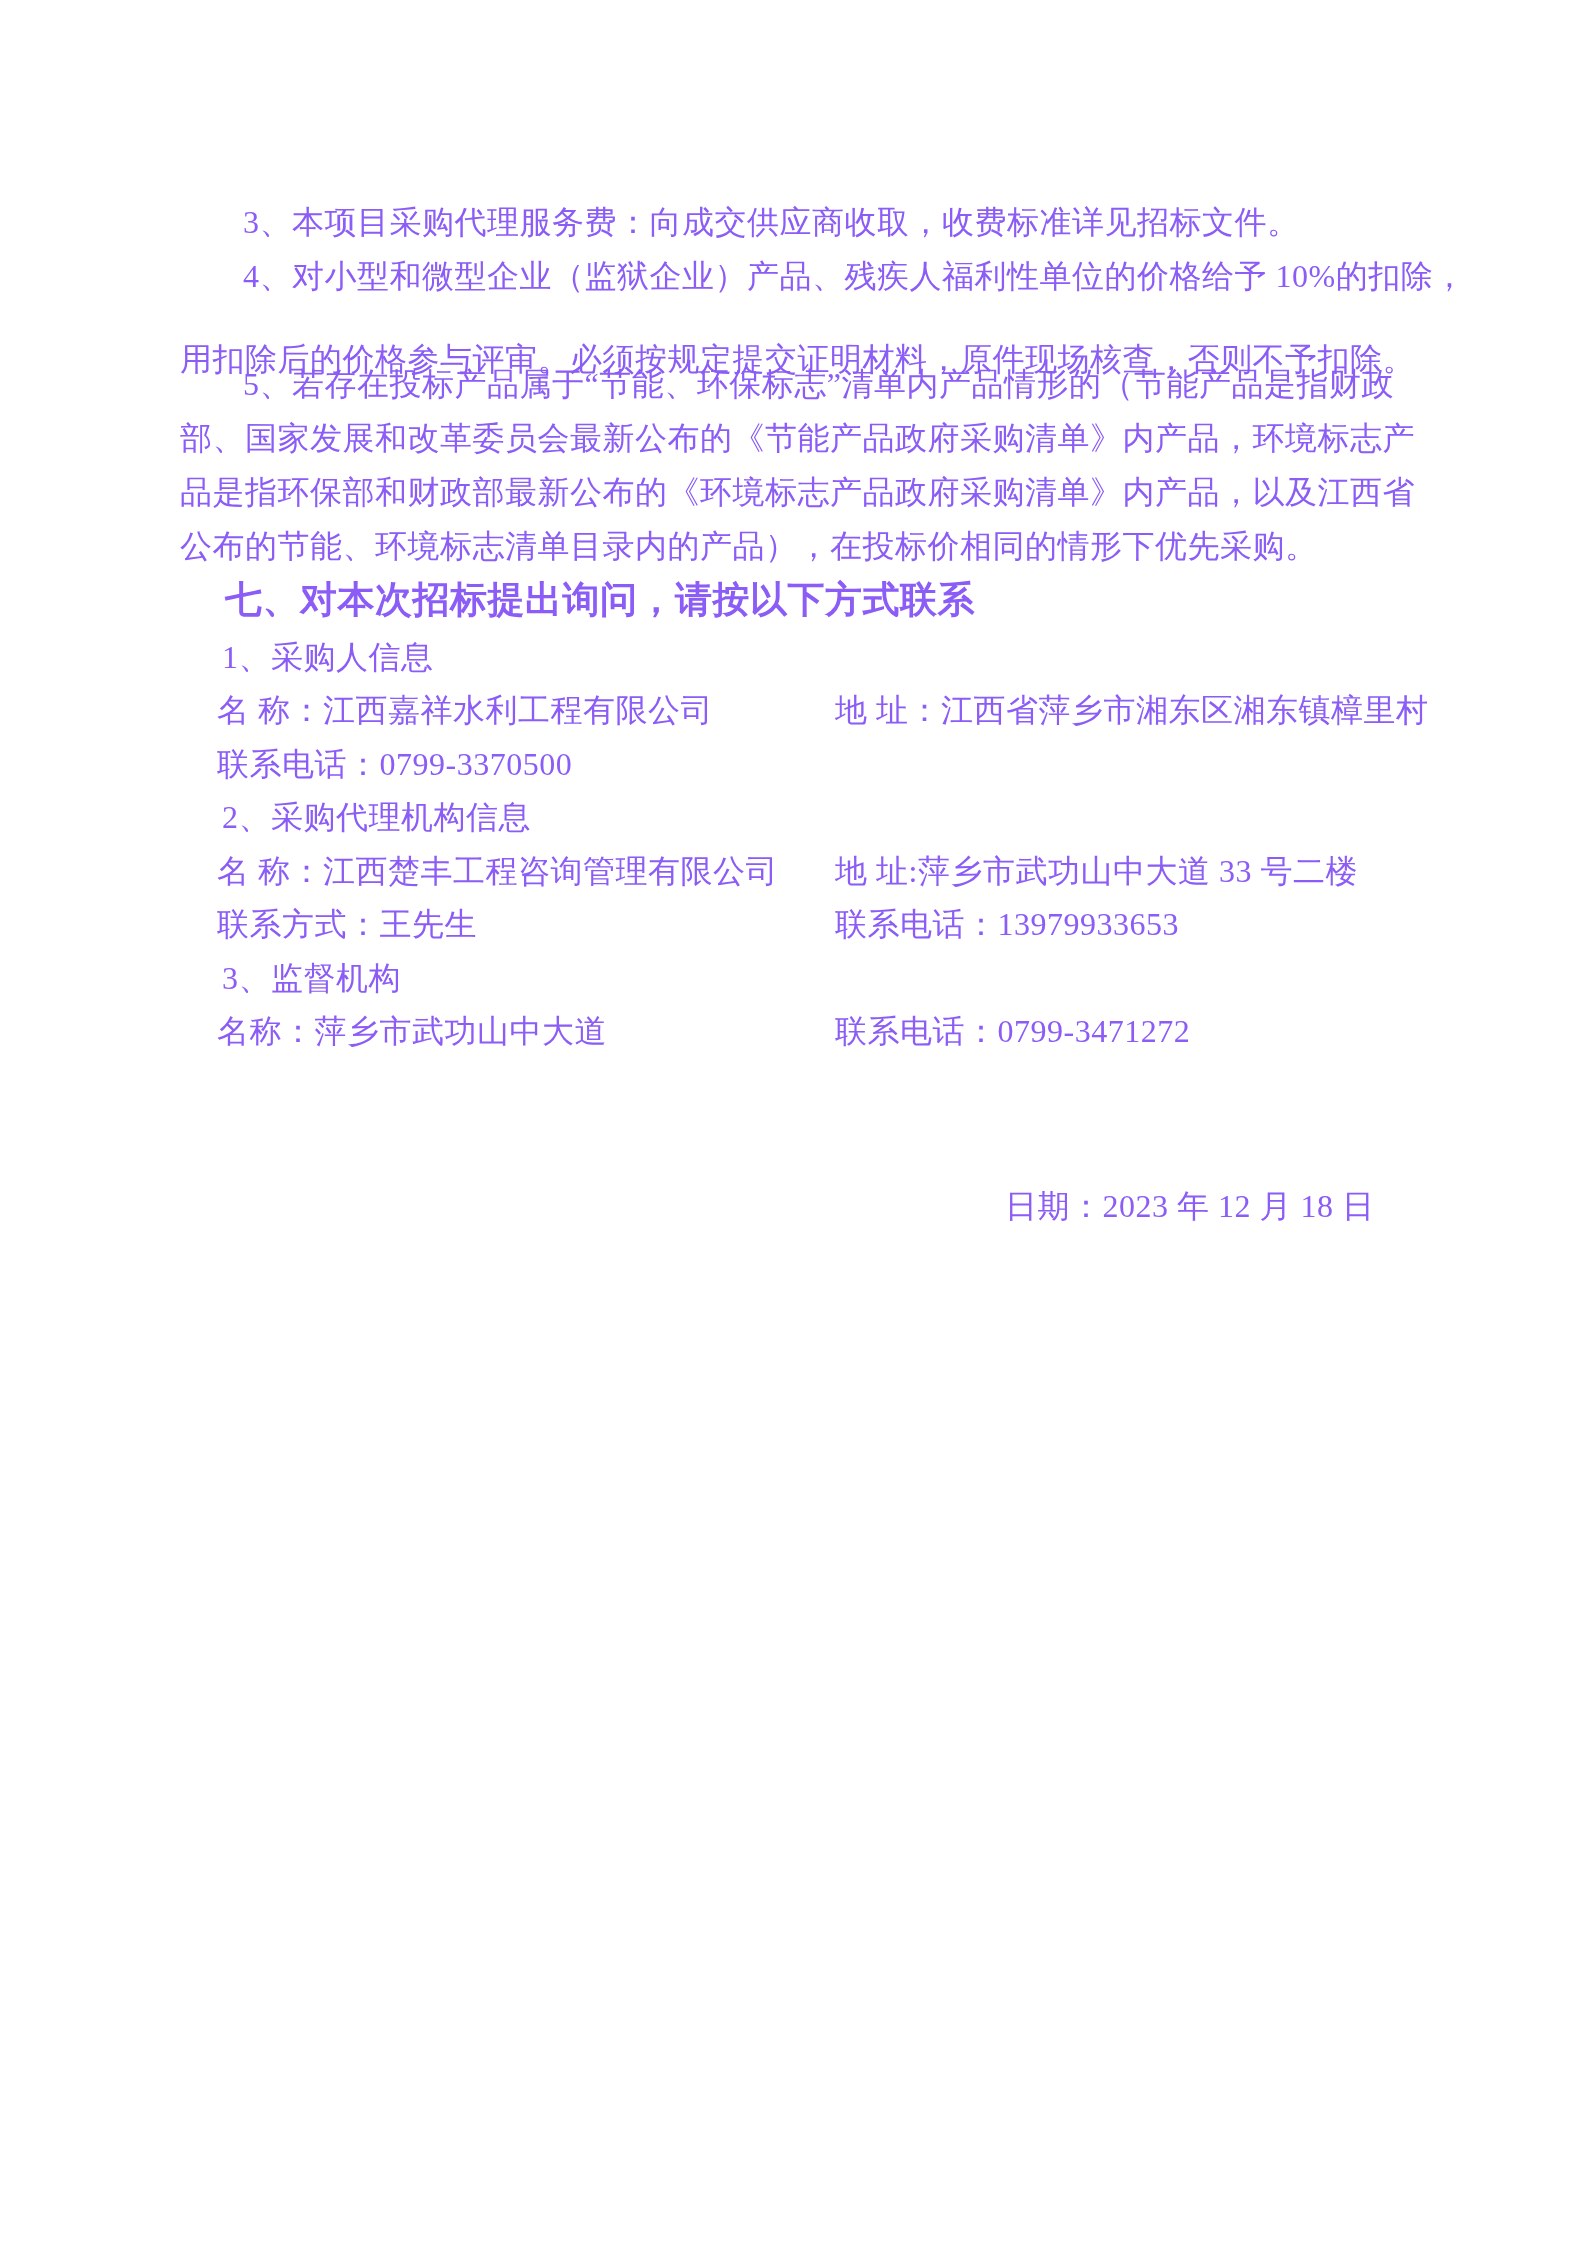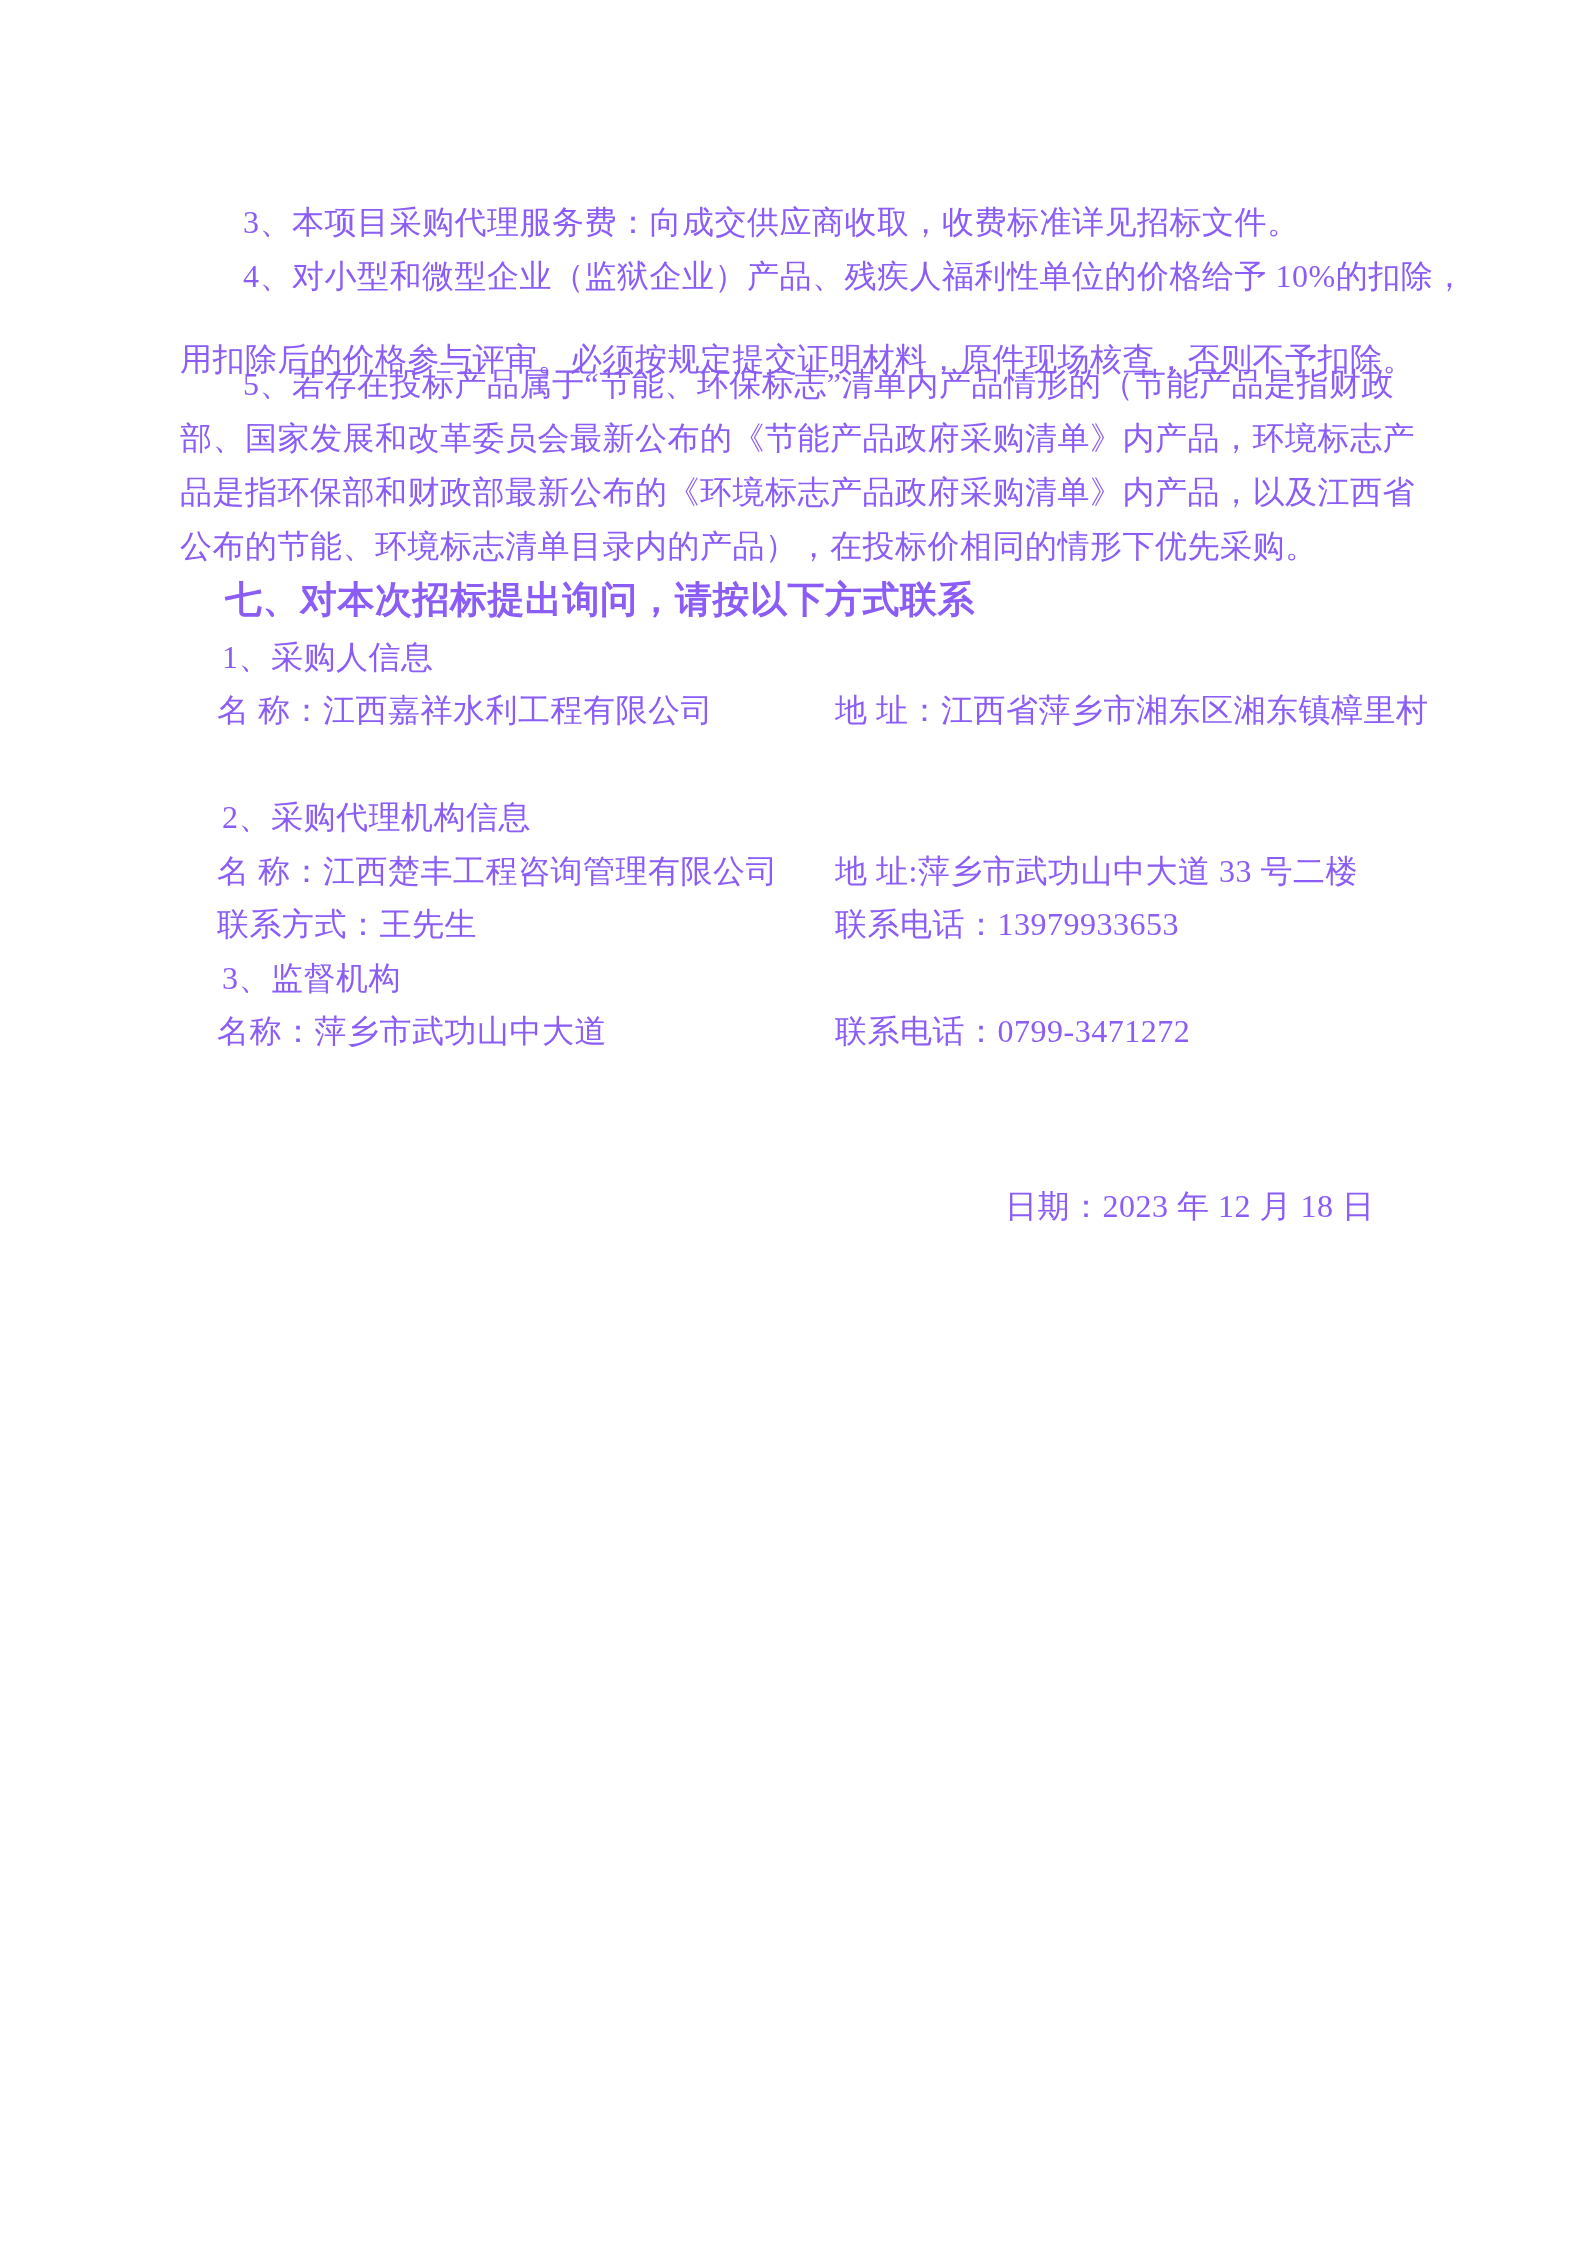--- a/index.html
+++ b/index.html
@@ -99,20 +99,23 @@
 
   <div class="crow label c1">
     <span class="lft">1、采购人信息</span>
   </div>
 
   <div class="crow c2">
     <span class="lft">名 称：江西嘉祥水利工程有限公司</span>
     <span class="rgt">地 址：江西省萍乡市湘东区湘东镇樟里村</span>
   </div>
 
+  <div class="crow c3">
+    <span class="lft">联系电话：0799-3370500</span>
+  </div>
 
   <div class="crow label c4">
     <span class="lft">2、采购代理机构信息</span>
   </div>
 
   <div class="crow c5">
     <span class="lft">名 称：江西楚丰工程咨询管理有限公司</span>
     <span class="rgt">地 址:萍乡市武功山中大道 33 号二楼</span>
   </div>
 

